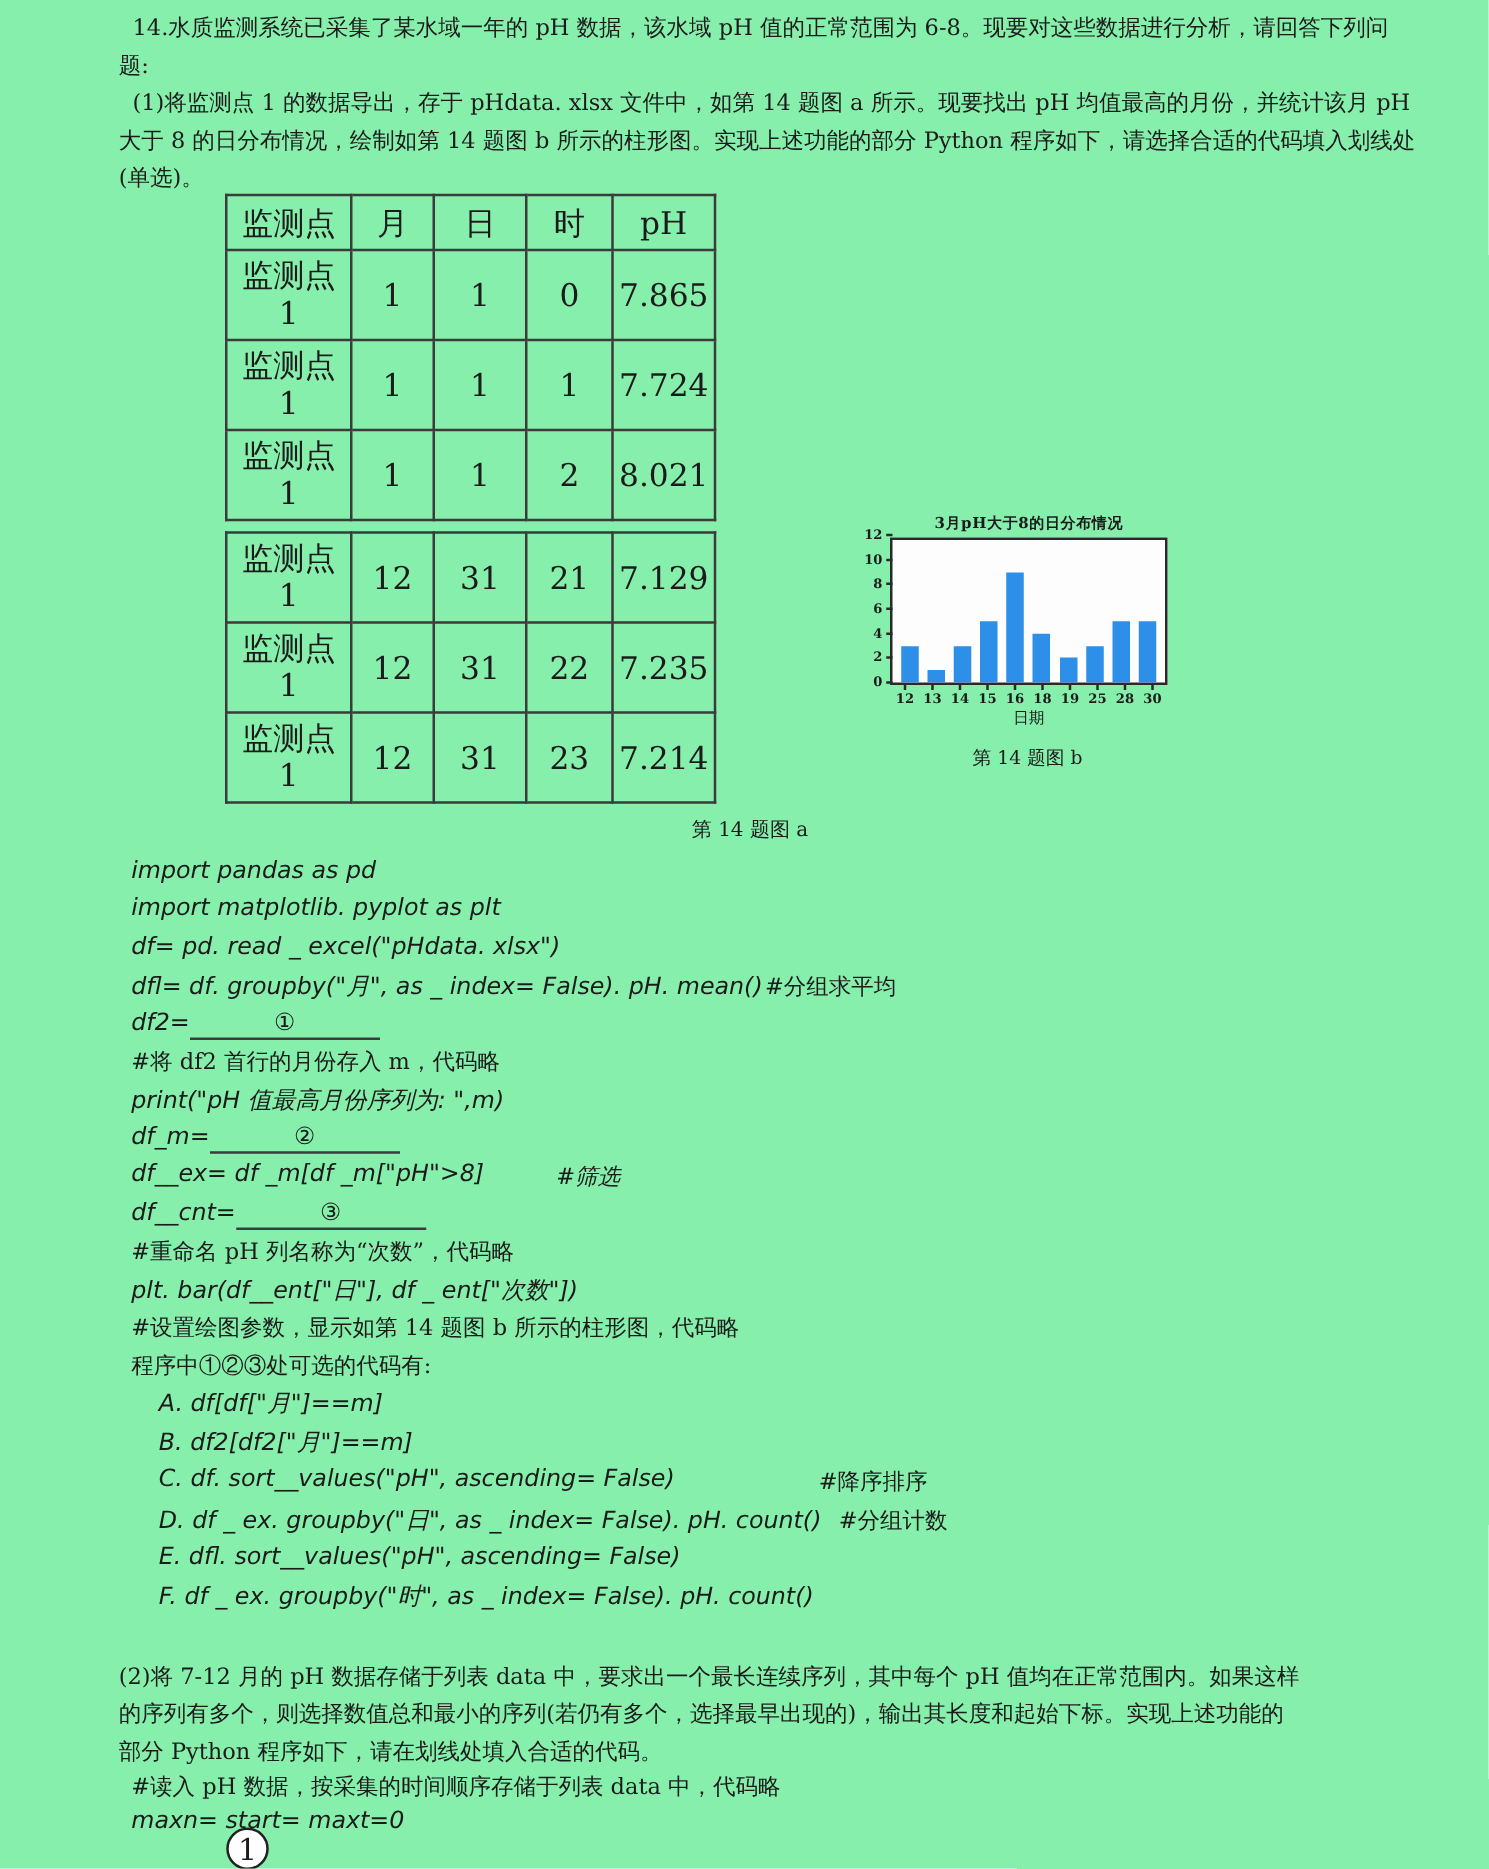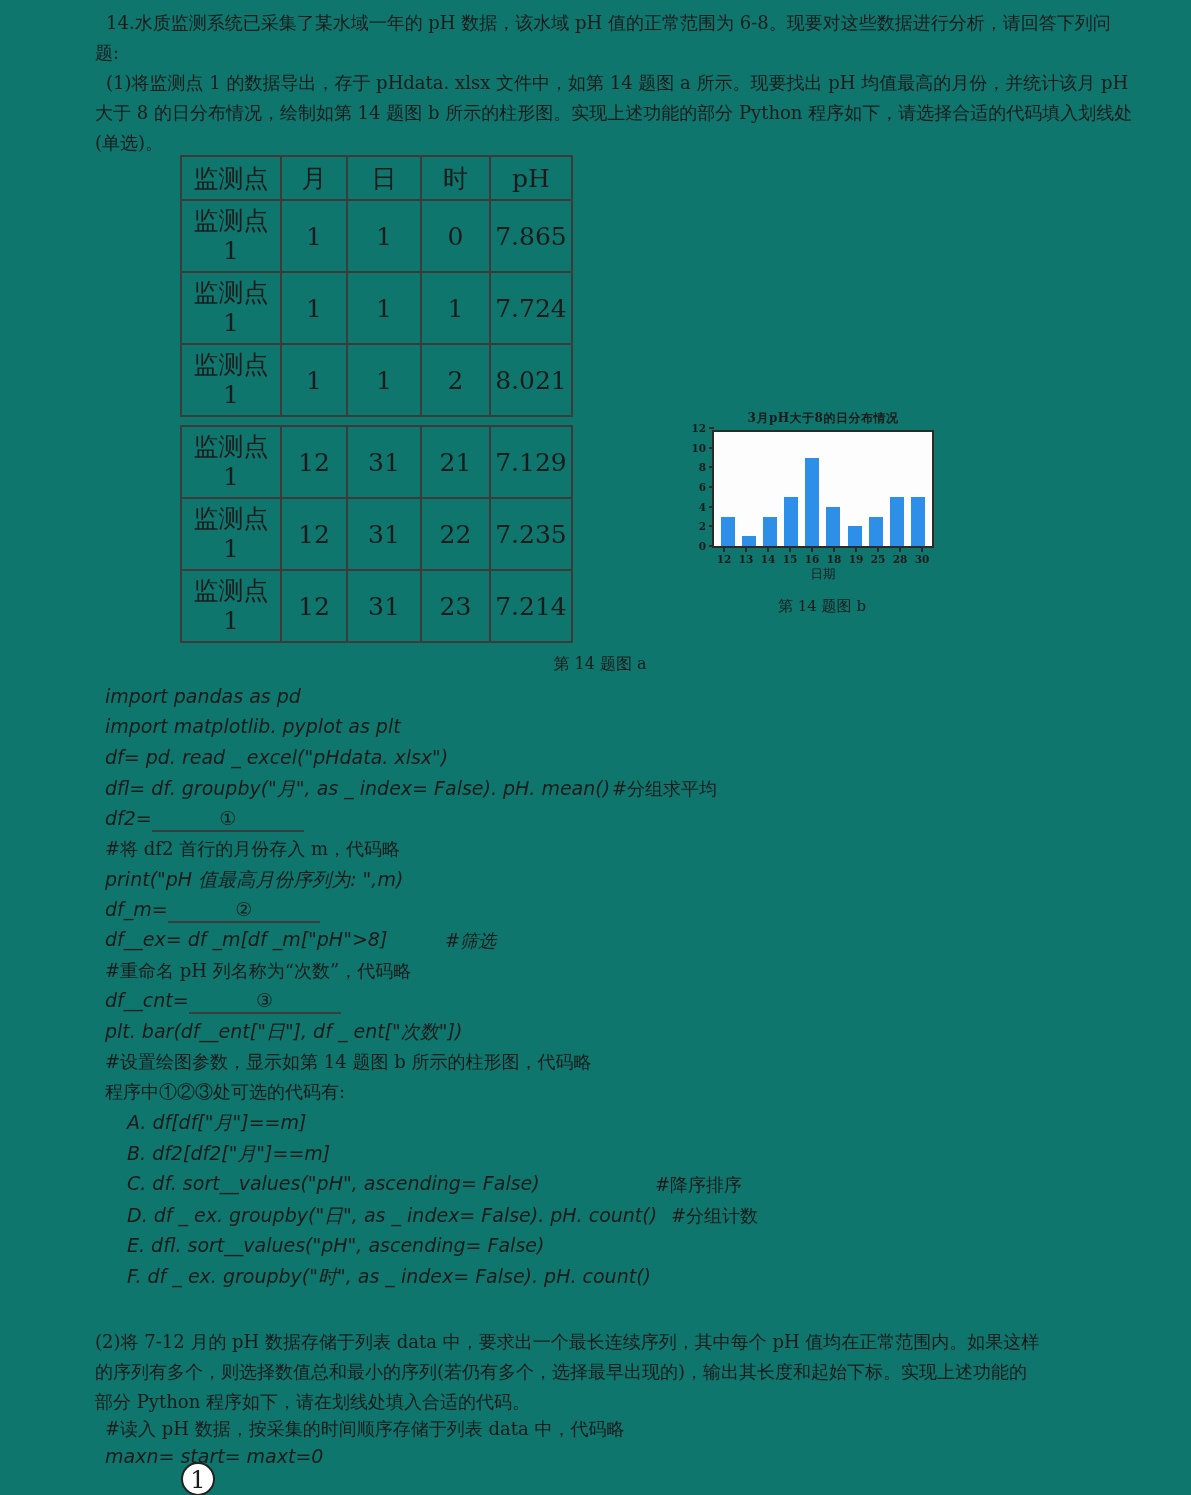--- a/index.html
+++ b/index.html
@@ -1,18 +1,18 @@
 <!DOCTYPE html>
 <html><head>
 <meta charset="utf-8">
 <style>
   * { box-sizing: border-box; }
   html,body { margin:0; padding:0; background:#ffffff; }
   body { font-family:"DejaVu Serif","Liberation Serif",serif; color:#1b1b1b; }
-  .page { position:relative; width:1191px; height:1495px; background:#0f766e; overflow:hidden; }
+  .page { position:relative; width:1191px; height:1495px; background:#86efac; overflow:hidden; }
 
   
   .para { position:absolute; font-size:18px; line-height:30px; }
   #intro { left:95px; top:8px;  width:1015px; }
   #part1 { left:95px; top:68px; width:1015px; }
   .para .ln { white-space:nowrap; }
   .para .ln.indent { padding-left:11px; }
 
   
   .tbl { position:absolute; left:180px; border-collapse:collapse; text-align:center; table-layout:fixed; }
@@ -201,22 +201,22 @@
   <div id="program">
       <div class="pline"><span>import pandas as pd</span></div>
       <div class="pline"><span>import matplotlib. pyplot as plt</span></div>
       <div class="pline"><span>df= pd. read _ excel("pHdata. xlsx")</span></div>
       <div class="pline"><span>dfl= df. groupby("月", as _ index= False). pH. mean()</span><span class="cmt" style="left: 507px; text-align: right;">#分组求平均</span></div>
       <div class="pline"><span>df2=</span><span class="blank">①</span></div>
       <div class="pline plain"><span>#将 df2 首行的月份存入 m，代码略</span></div>
       <div class="pline"><span>print("pH 值最高月份序列为: ",m)</span></div>
       <div class="pline"><span>df_m=</span><span class="blank">②</span></div>
       <div class="pline"><span>df__ex= df _m[df _m["pH"&gt;8]</span><span class="cmt" style="left: 340px; font-style: italic;">#筛选</span></div>
+      <div class="pline"><span>df__cnt=</span><span class="blank">③</span></div>
       <div class="pline plain"><span>#重命名 pH 列名称为“次数”，代码略</span></div>
-      <div class="pline"><span>df__cnt=</span><span class="blank">③</span></div>
       <div class="pline"><span>plt. bar(df__ent["日"], df _ ent["次数"])</span></div>
       <div class="pline plain"><span>#设置绘图参数，显示如第 14 题图 b 所示的柱形图，代码略</span></div>
       <div class="pline plain"><span>程序中①②③处可选的代码有:</span></div>
       <div class="oline"><span>A. </span><span>df[df["月"]==m]</span></div>
       <div class="oline"><span>B. </span><span>df2[df2["月"]==m]</span></div>
       <div class="oline"><span>C. </span><span>df. sort__values("pH", ascending= False)</span><span class="cmt" style="left: 550px;">#降序排序</span></div>
       <div class="oline"><span>D. </span><span>df _ ex. groupby("日", as _ index= False). pH. count()</span><span class="cmt" style="left: 550px; padding-left: 16px;">#分组计数</span></div>
       <div class="oline"><span>E. </span><span>dfl. sort__values("pH", ascending= False)</span></div>
       <div class="oline"><span>F. </span><span>df _ ex. groupby("时", as _ index= False). pH. count()</span></div>
     </div>

